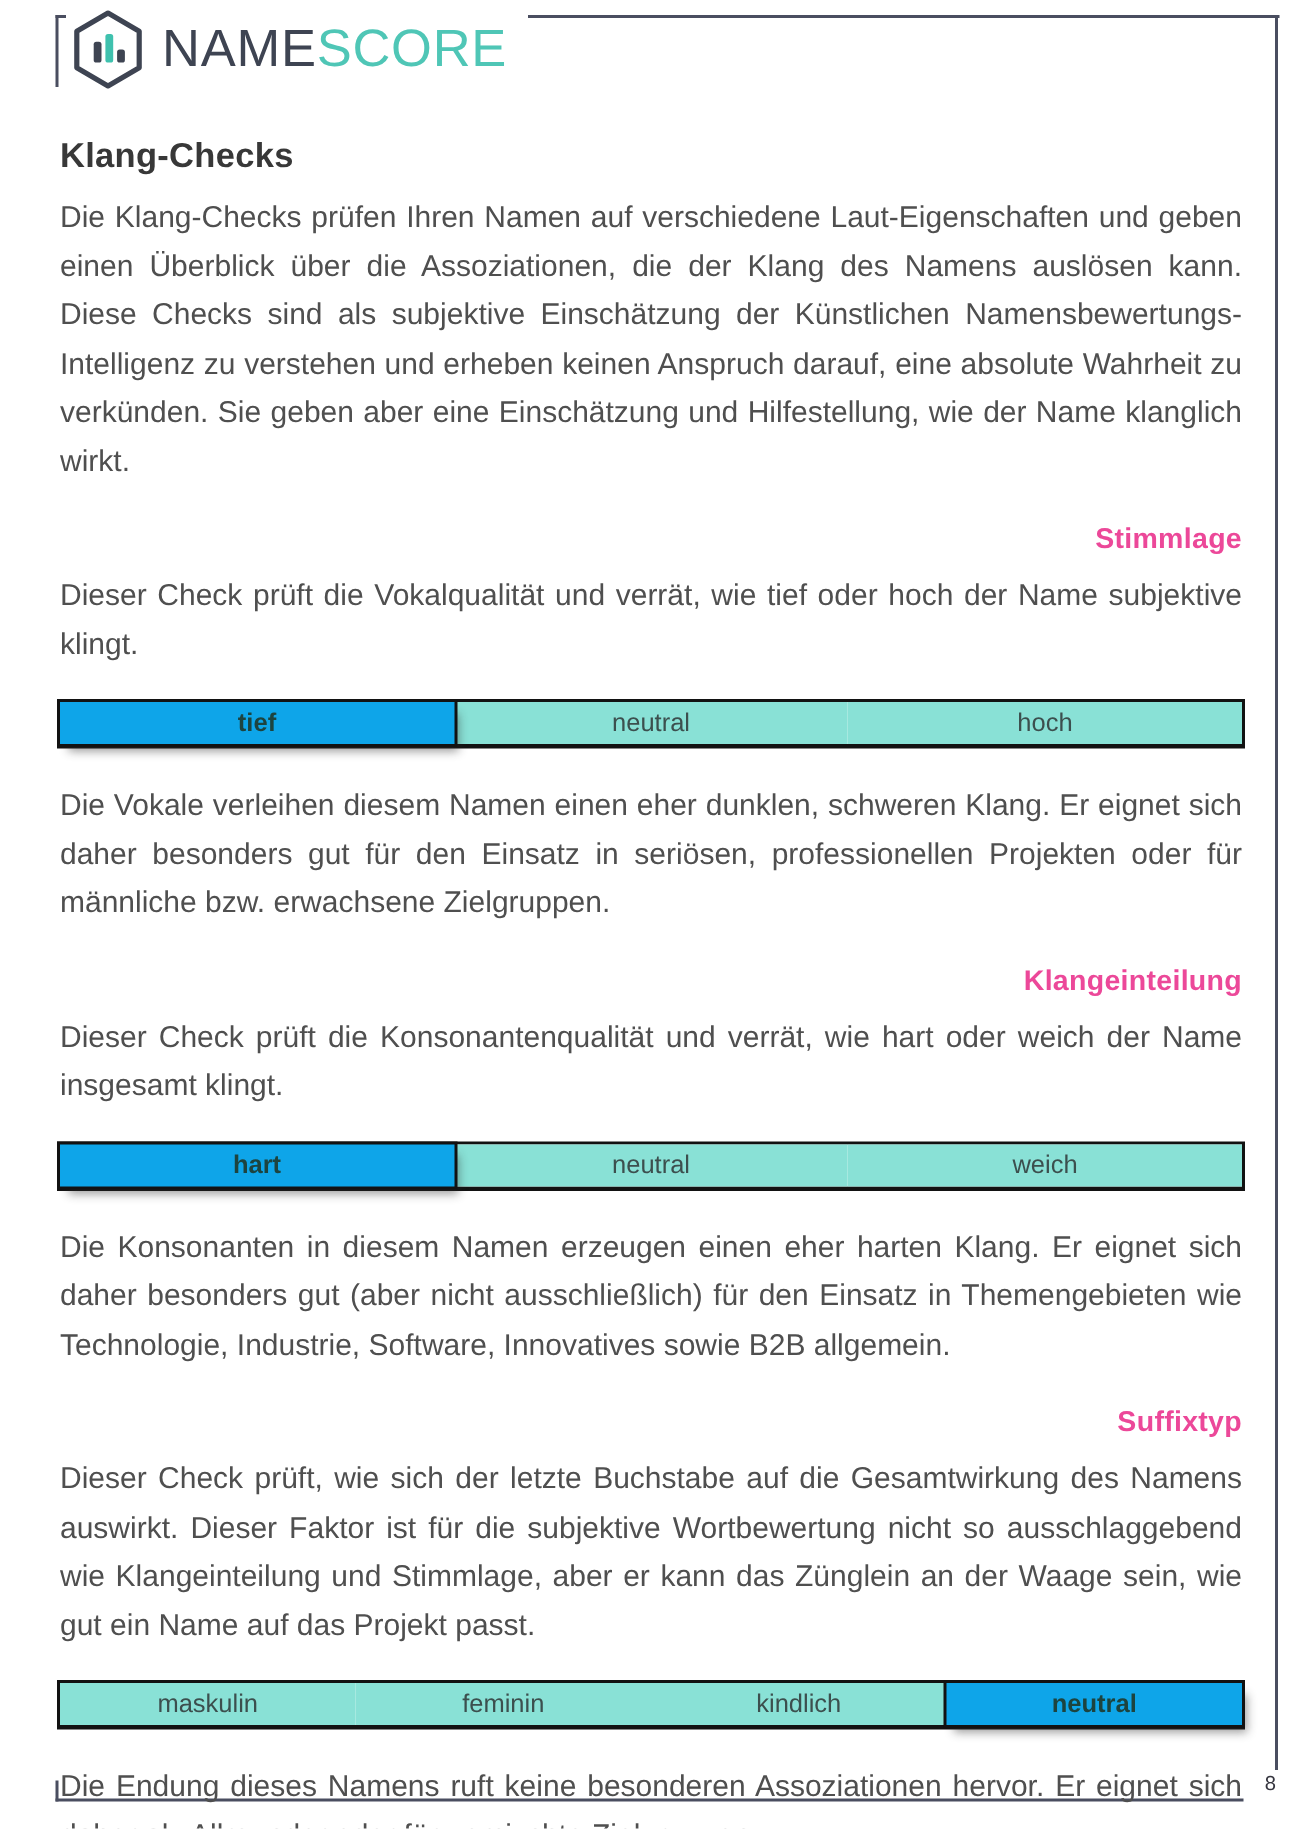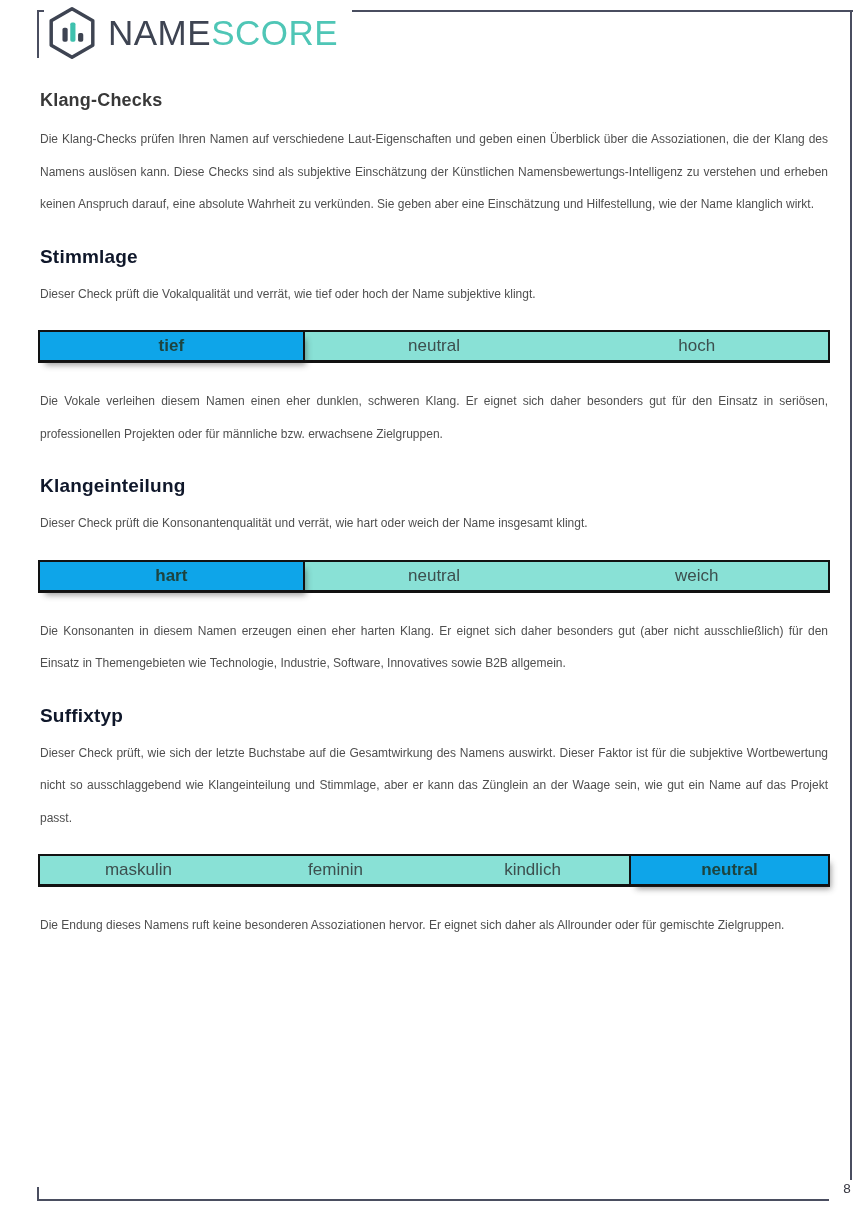--- a/index.html
+++ b/index.html
@@ -22,29 +22,30 @@
   .logo{
     position:absolute;left:44px;top:4px;height:58px;background:#ffffff;
     display:flex;align-items:center;padding:0 14px 0 2px;z-index:2;
   }
   .logo svg{display:block;}
   .logo-text{font-size:35px;letter-spacing:.5px;color:#3e4452;margin-left:10px;white-space:nowrap;}
   .logo-text .score{color:#4fc6b6;}
   
   .content{position:absolute;left:40px;top:0;width:788px;}
   h1{
-    font-size:18px;font-weight:bold;color:#383838;margin:90px 0 12px 0;
+    font-size:23px;font-weight:bold;color:#383838;margin:90px 0 12px 0;
     letter-spacing:.2px;
   }
   h2{
-    font-size:19px;font-weight:bold;color:#0f172a;margin:25px 0 10px 0;
+    font-size:19px;font-weight:bold;color:#ec4899;margin:25px 0 10px 0;
     letter-spacing:.2px;
+    text-align:right;
   }
   p.para{
-    font-size:12px;line-height:32.5px;color:#4f4f4f;margin:0;
+    font-size:20px;line-height:32.5px;color:#4f4f4f;margin:0;
     text-align:justify;-moz-text-align-last:left;text-align-last:left;
   }
   p.desc{margin:0 0 20px 0;}
   
   .bar{
     margin:0 0 22px -2px;width:792px;box-sizing:border-box;
     border:2px solid #121212;border-bottom-width:3px;
     display:flex;height:33px;
   }
   .seg{

